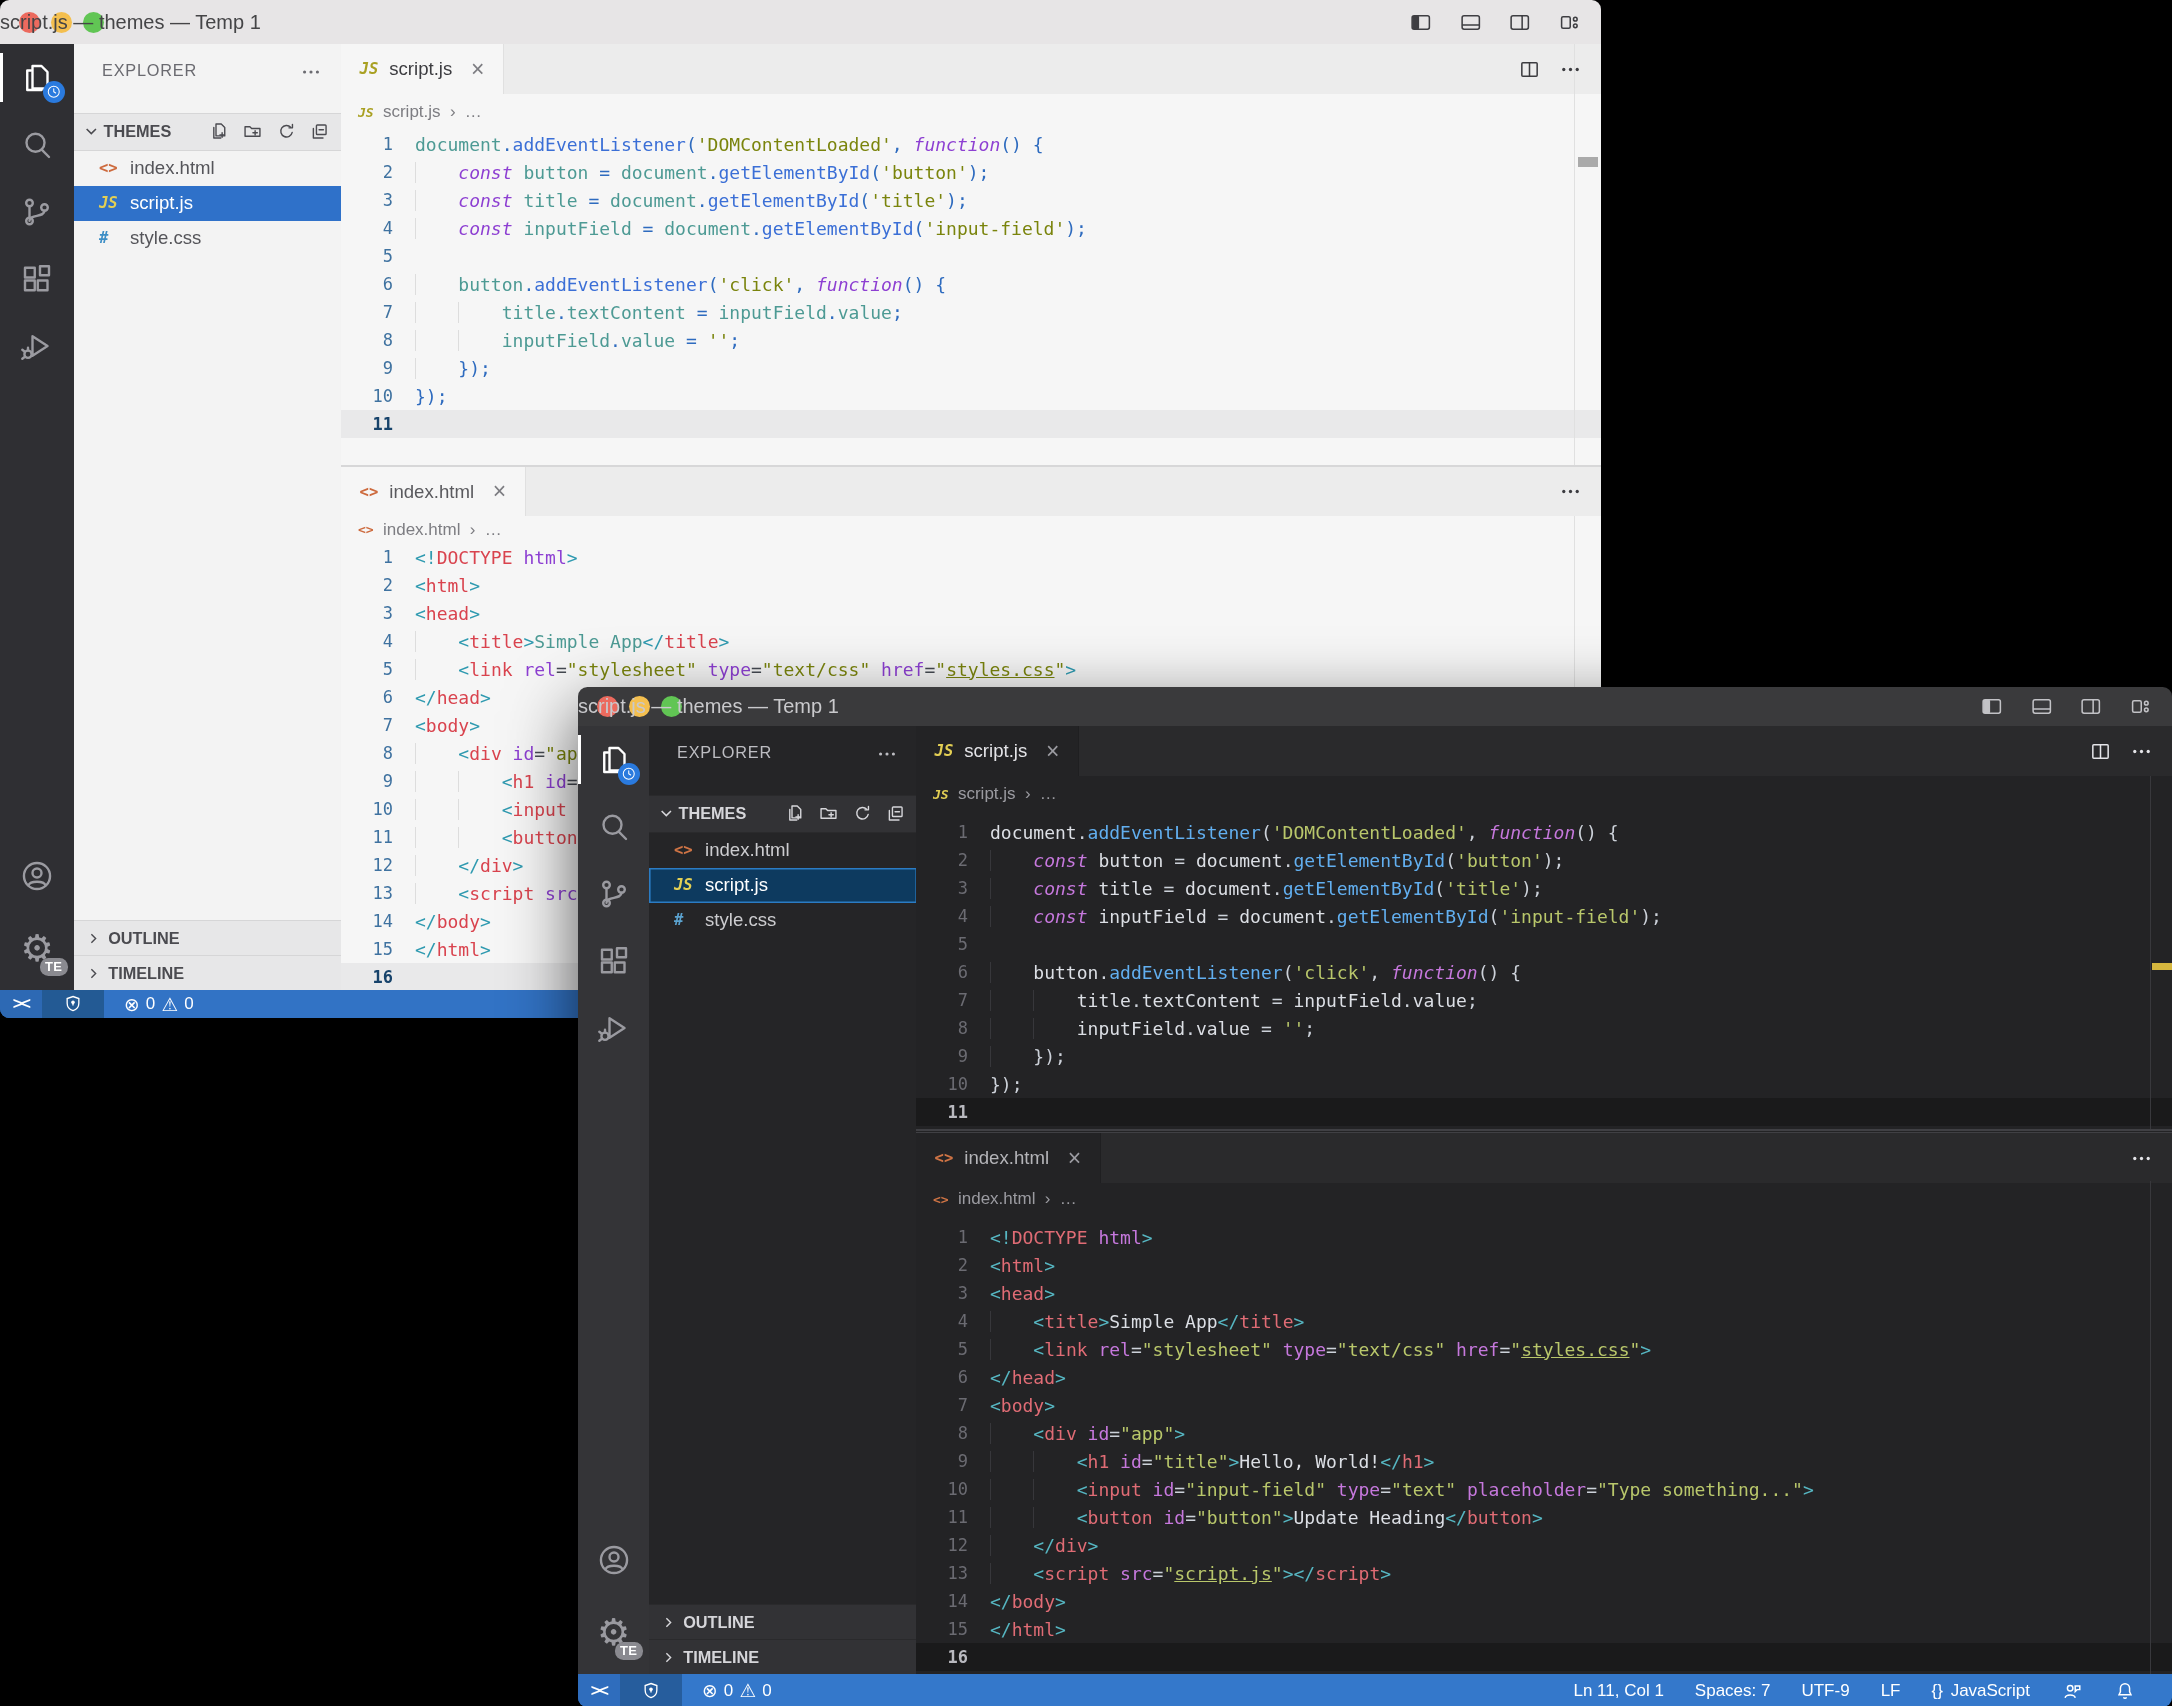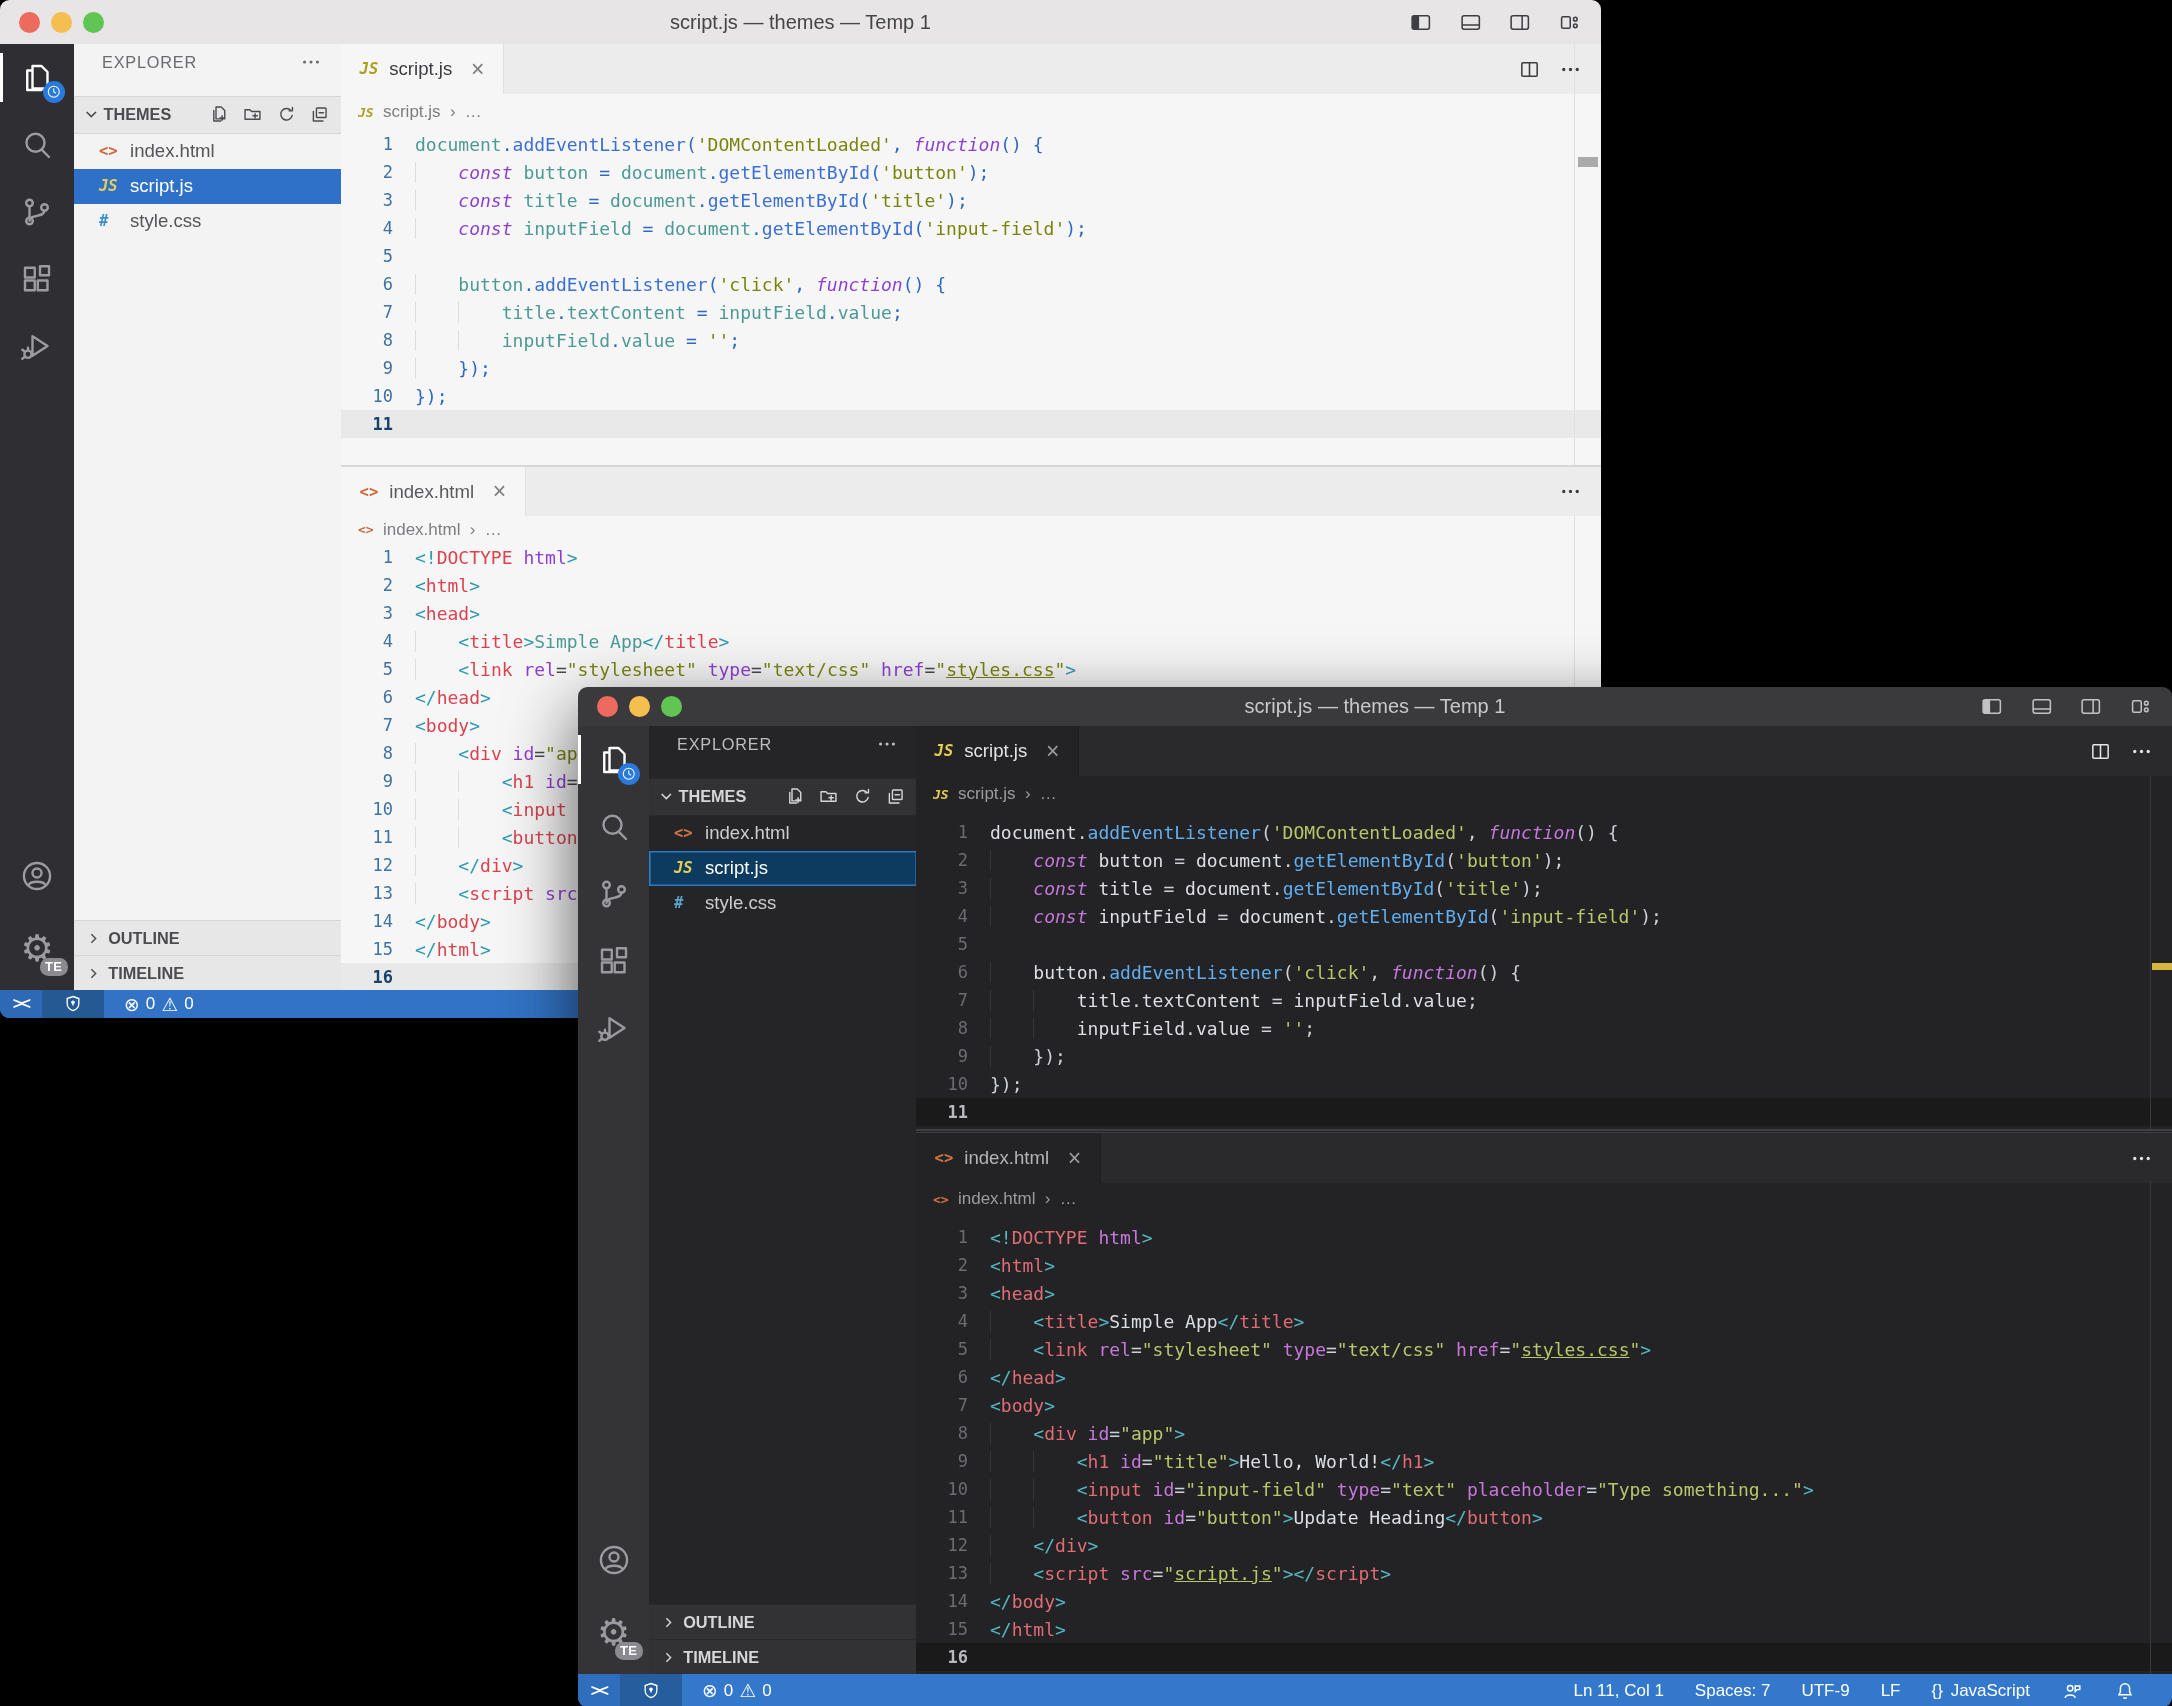--- a/index.html
+++ b/index.html
@@ -41,21 +41,21 @@
     --t-pln:#dcdfe5;--t-br:#56b6c2;--t-tag:#e06c75;--t-attr:#c678dd;--t-eq:#ccd1d9;--t-txt:#dcdfe5;
   }
 
   
   .titlebar{position:absolute;left:0;right:0;top:0;background:var(--titlebar);
     border-bottom:0.8px solid var(--titleborder);display:flex;align-items:center;}
   #winL .titlebar{height:44px;} #winD .titlebar{height:39px;}
   .lights{display:flex;gap:11px;margin-left:18.6px;}
   .tl{width:21px;height:21px;border-radius:50%;}
   .tl.red{background:#ec6a5e;} .tl.yellow{background:#f4bf4f;} .tl.green{background:#61c554;}
-  .wtitle{position:absolute;left:0;right:0;text-align:center;font-size:20px;color:var(--titletext);}
+  .wtitle{position:absolute;left:0;right:0;font-size:20px;color:var(--titletext);}
   .chromeicons{position:absolute;right:17px;top:0;bottom:0;display:flex;align-items:center;gap:20px;color:var(--chrome);}
   .chromeicons .icon svg{width:29.5px;height:23px;}
 
   .winbody{position:absolute;left:0;right:0;}
   #winL .winbody{top:44px;bottom:28px;} #winD .winbody{top:39px;bottom:33px;}
 
   
   .activity{position:absolute;left:0;top:0;bottom:0;background:var(--activity);}
   #winL .activity{width:74px;} #winD .activity{width:71px;}
   .aicon{position:relative;height:67px;display:flex;align-items:center;justify-content:center;color:var(--act-icon);}
@@ -67,21 +67,21 @@
   .clockbadge svg{width:15.5px;height:15.5px;color:#fff;}
   .abottom{position:absolute;left:0;right:0;bottom:4.7px;display:flex;flex-direction:column;}
   .abottom .aicon{height:73px;}
   .gearglyph{font-size:37px;line-height:1;font-family:"DejaVu Sans",sans-serif;}
   .tebadge{position:absolute;right:6.2px;bottom:9.3px;background:#8a8a90;color:#fff;font-size:13px;
     font-weight:bold;border-radius:8.5px;padding:1.6px 5.4px;letter-spacing:0.4px;}
 
   
   .sidebar{position:absolute;top:0;bottom:0;background:var(--sidebar);color:var(--side-text);}
   #winL .sidebar{left:74px;width:267px;} #winD .sidebar{left:71px;width:268px;}
-  .exhead{height:36px;display:flex;align-items:center;padding:0 18.6px 0 28px;}
+  .exhead{height:36px;display:flex;align-items:flex-start;padding:0 18.6px 0 28px;margin-top:17px;}
   .exhead .exlabel{font-size:16.3px;letter-spacing:0.8px;color:var(--side-head);flex:1;}
   .dots3{color:var(--side-head);}
   .dots3 svg{width:22px;height:22px;}
   .sect{margin-top:15.5px;height:36px;background:var(--sect-bg);border-top:0.8px solid var(--sect-border);
     border-bottom:0.8px solid var(--sect-border);display:flex;align-items:center;padding:0 11px 0 7.8px;color:var(--sect-text);}
   .sect .chev svg{width:18.6px;height:18.6px;}
   .sect .sectlabel{font-weight:bold;font-size:16.3px;margin-left:3.1px;flex:1;}
   .secticons{display:flex;gap:12.4px;}
   .secticons .icon svg{width:21px;height:21px;}
   .filelist{display:flex;flex-direction:column;}

